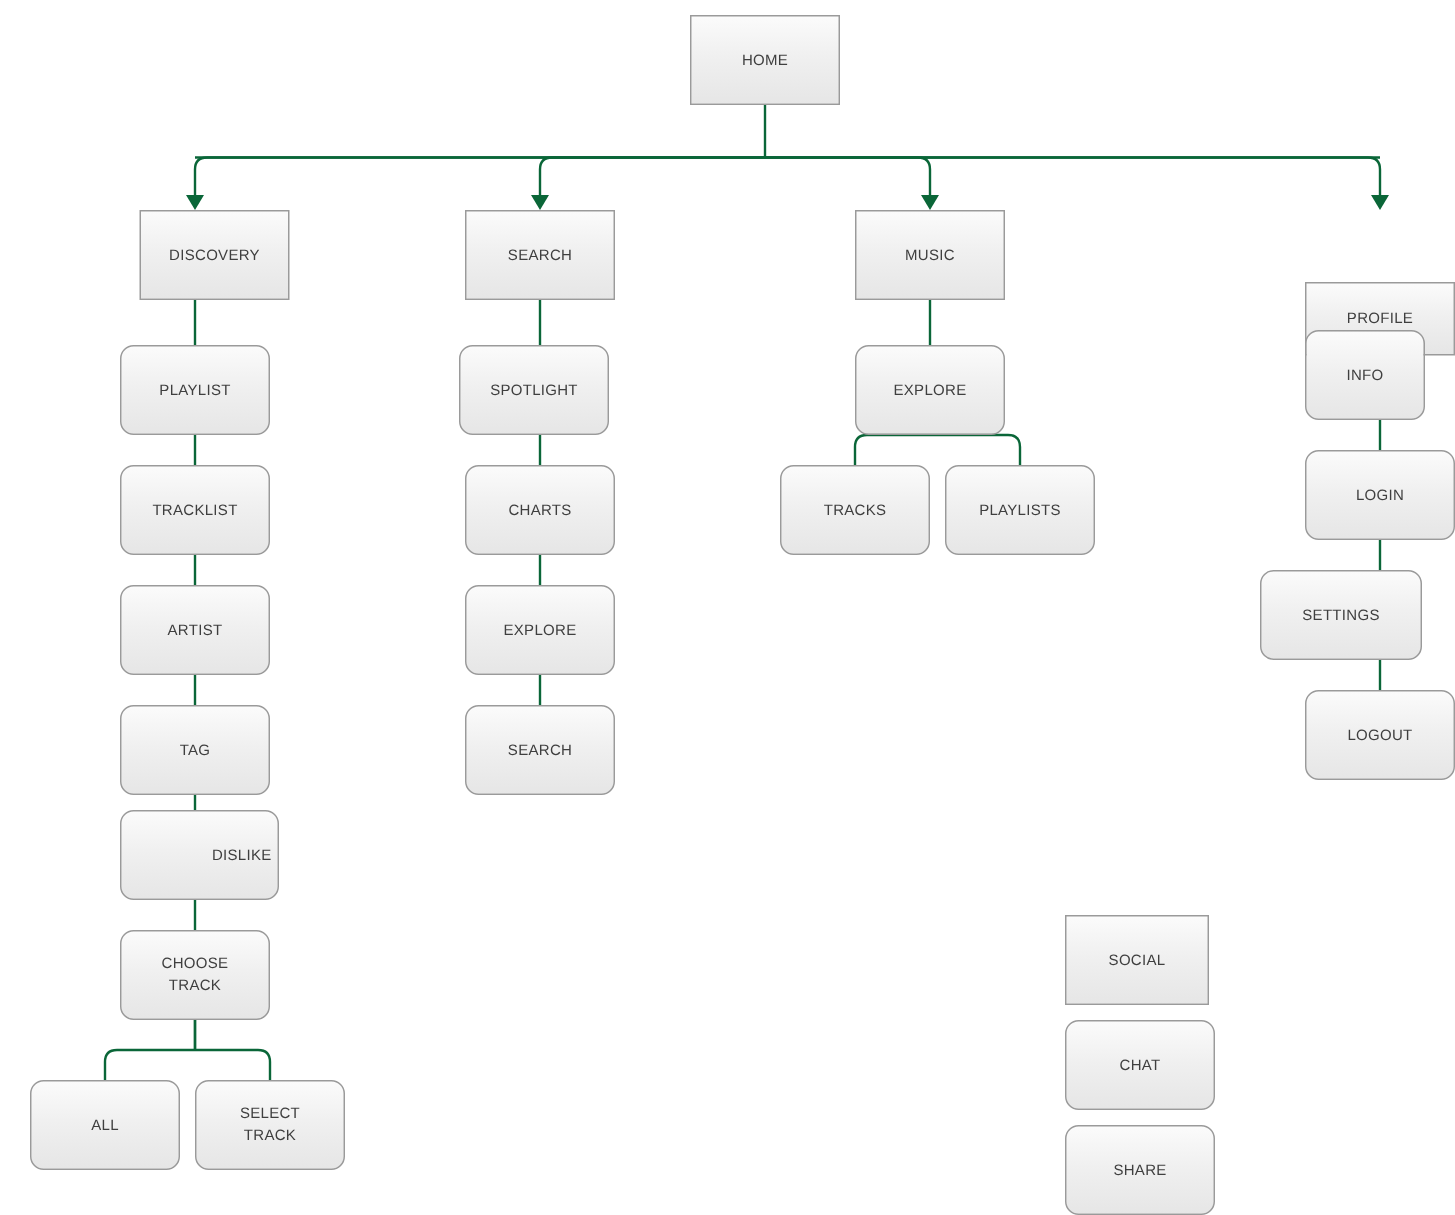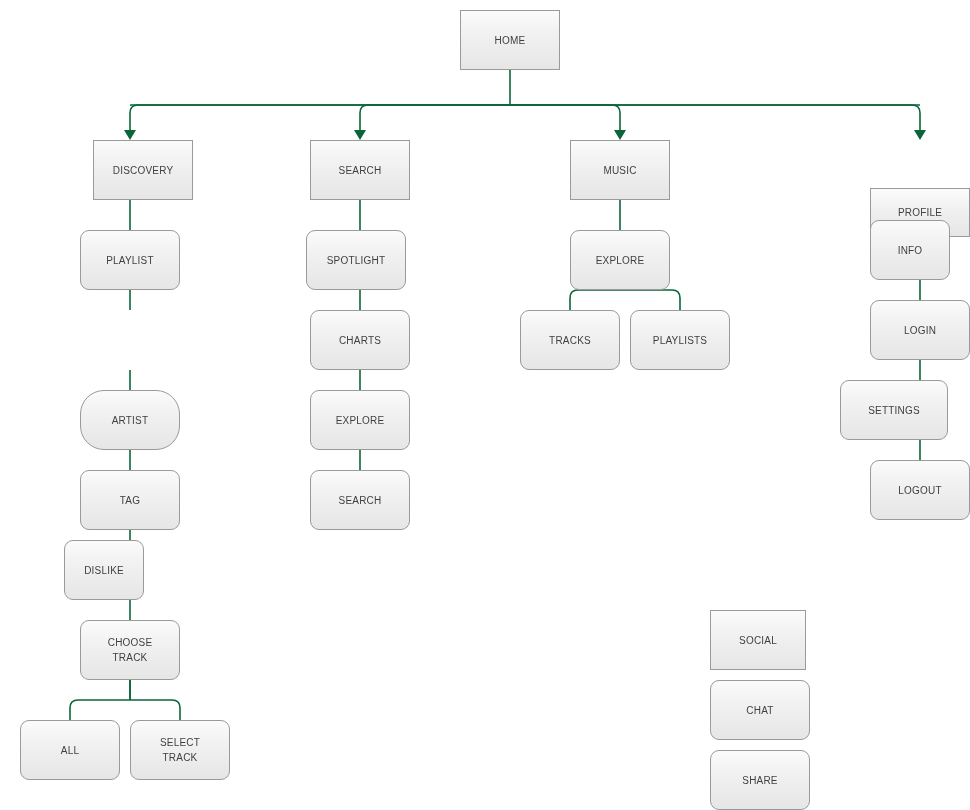--- a/index.html
+++ b/index.html
@@ -91,27 +91,30 @@
     </svg>
 <div class="node sharp" style="left: 460px; top: 10px; width: 100px; height: 60px;">
       <span class="label">HOME</span>
     </div>
     <div class="node sharp" style="left: 80px; top: 140px; width: 100px; height: 60px; margin-left: 13px;">
       <span class="label">DISCOVERY</span>
     </div>
     <div class="node rounded" style="left: 80px; top: 230px; width: 100px; height: 60px;">
       <span class="label">PLAYLIST</span>
     </div>
-    <div class="node rounded" style="left: 80px; top: 390px; width: 100px; height: 60px; border-radius: 24px;">
+    <div class="node rounded" style="left: 80px; top: 310px; width: 100px; height: 60px;">
+      <span class="label">TRACKLIST</span>
+    </div>
+    <div class="node rounded" style="left: 80px; top: 390px; width: 100px; height: 60px;">
       <span class="label">ARTIST</span>
     </div>
     <div class="node rounded" style="left: 80px; top: 470px; width: 100px; height: 60px;">
       <span class="label">TAG</span>
     </div>
-    <div class="node rounded" style="left: 64px; top: 540px; width: 80px; height: 60px;">
+    <div class="node rounded" style="left: 80px; top: 540px; width: 106px; height: 60px; justify-content: flex-end;">
       <span class="label">DISLIKE</span>
     </div>
     <div class="node rounded" style="left: 80px; top: 620px; width: 100px; height: 60px;">
       <span class="label">CHOOSE
 TRACK</span>
     </div>
     <div class="node rounded" style="left: 20px; top: 720px; width: 100px; height: 60px;">
       <span class="label">ALL</span>
     </div>
     <div class="node rounded" style="left: 130px; top: 720px; width: 100px; height: 60px;">

